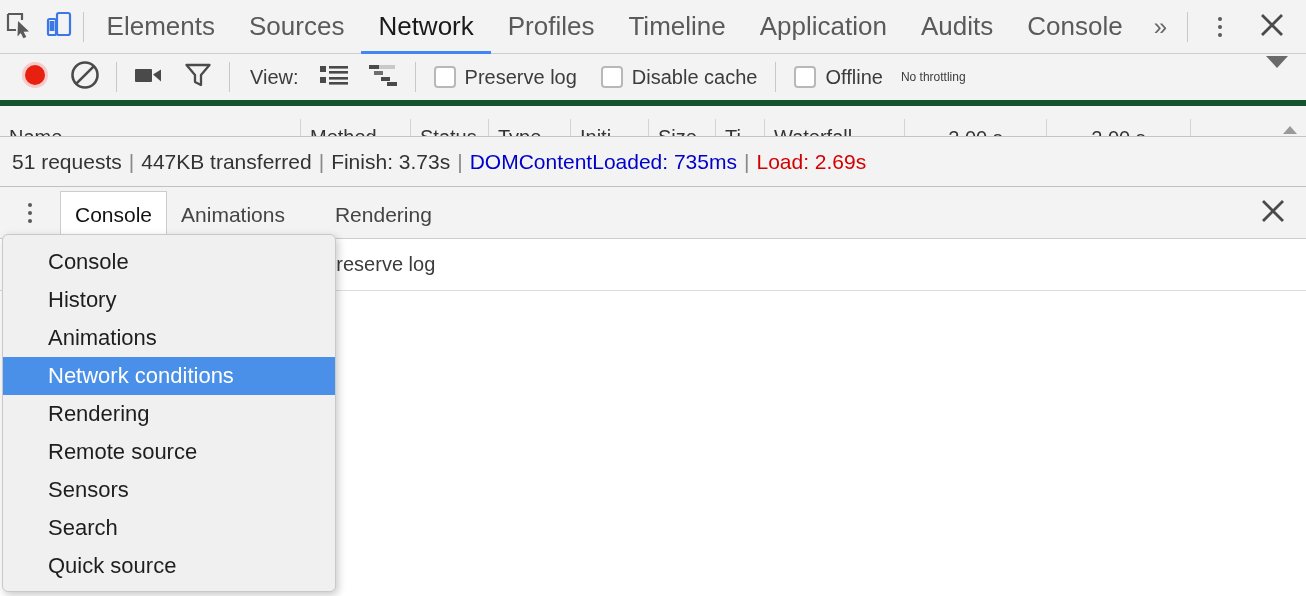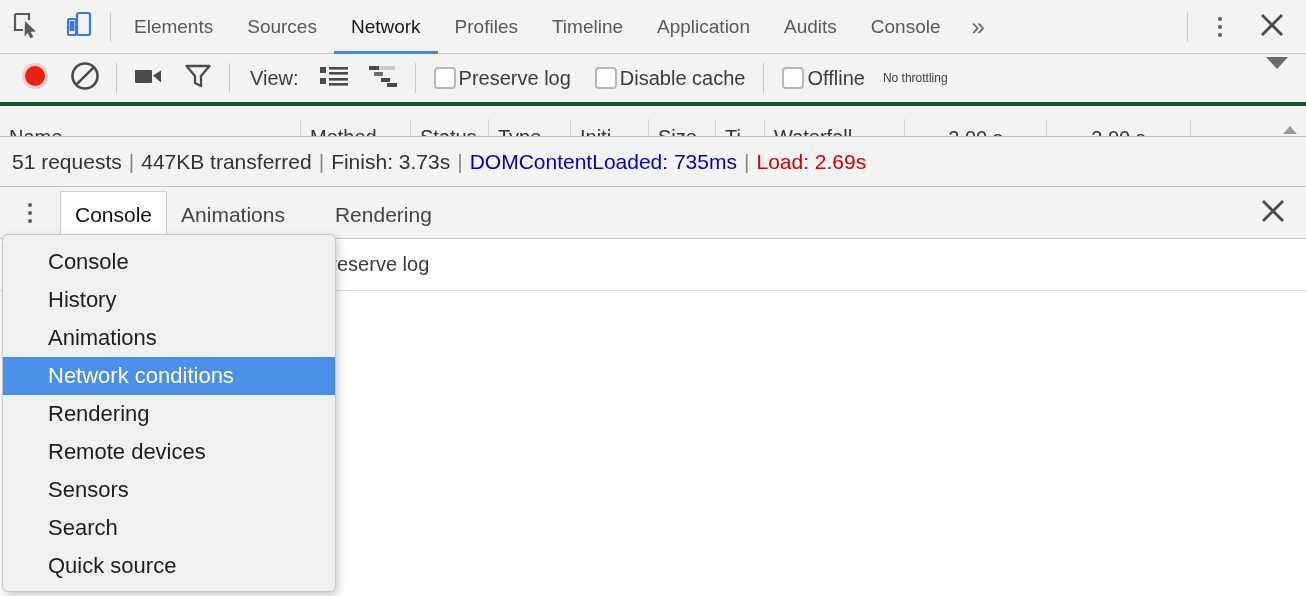--- a/index.html
+++ b/index.html
@@ -23,47 +23,47 @@
     width: 52px; height: 52px;
     display: flex; align-items: center; justify-content: center;
     cursor: pointer;
   }
   .vsep { width: 1px; height: 30px; background: #c8c8c8; margin: 0 6px; }
   .main-tabs { display: flex; align-items: stretch; height: 54px; flex: 1; }
   .main-tab {
     position: relative;
     display: flex; align-items: center;
     padding: 16px 17px;
-    font-size: 19px; color: #5a5a5a;
+    font-size: 26px; color: #5a5a5a;
     cursor: pointer; white-space: nowrap;
   }
   .main-tab.active { color: #1a1a1a; justify-content: flex-end; }
   .main-tab.active::after {
     content: ""; position: absolute; left: 0; right: 0; bottom: 0;
     height: 3px; background: #4285f4;
   }
   .main-tab.chevron { font-size: 24px; color: #666; padding: 0 14px; }
   .tb-right { display: flex; align-items: center; padding-right: 8px; }
   .dots-vert {
     display: flex; flex-direction: column; gap: 4px; align-items: center;
   }
   .dots-vert i { width: 4px; height: 4px; border-radius: 50%; background: #5a5a5a; display: block; }
 
   
   .net-toolbar {
     position: absolute; top: 54px; left: 0; width: 1306px; height: 52px;
     background: #f3f3f3;
-    border-bottom: 4px solid #14532d;
+    border-bottom: 6px solid #14532d;
     display: flex; align-items: center;
     padding-left: 10px;
   }
   .net-toolbar .tb-icon-btn { width: 50px; height: 50px; }
   .view-label { font-size: 20px; color: #3c3c3c; margin: 0 10px 0 14px; }
   .cb-wrap {
-    display: flex; align-items: center; gap: 3px;
+    display: flex; align-items: center; gap: 9px;
     padding: 0 12px; cursor: pointer;
   }
   .cbox {
     width: 22px; height: 22px; border: 2px solid #b8b8b8;
     border-radius: 4px; background: #fff; flex: none;
   }
   .cb-label { font-size: 20px; color: #3c3c3c; white-space: nowrap; }
   .throttle-val { font-size: 12px; color: #3c3c3c; margin-left: 6px; }
   .tri-down {
     width: 0; height: 0;
@@ -421,21 +421,21 @@
     <div class="ctx-item">
         <span>Animations</span>
       </div>
     <div class="ctx-item selected">
         <span>Network conditions</span>
       </div>
     <div class="ctx-item">
         <span>Rendering</span>
       </div>
     <div class="ctx-item">
-        <span>Remote devices</span>
+        <span>Remote source</span>
       </div>
     <div class="ctx-item">
         <span>Sensors</span>
       </div>
     <div class="ctx-item">
         <span>Search</span>
       </div>
     <div class="ctx-item">
         <span>Quick source</span>
       </div>

